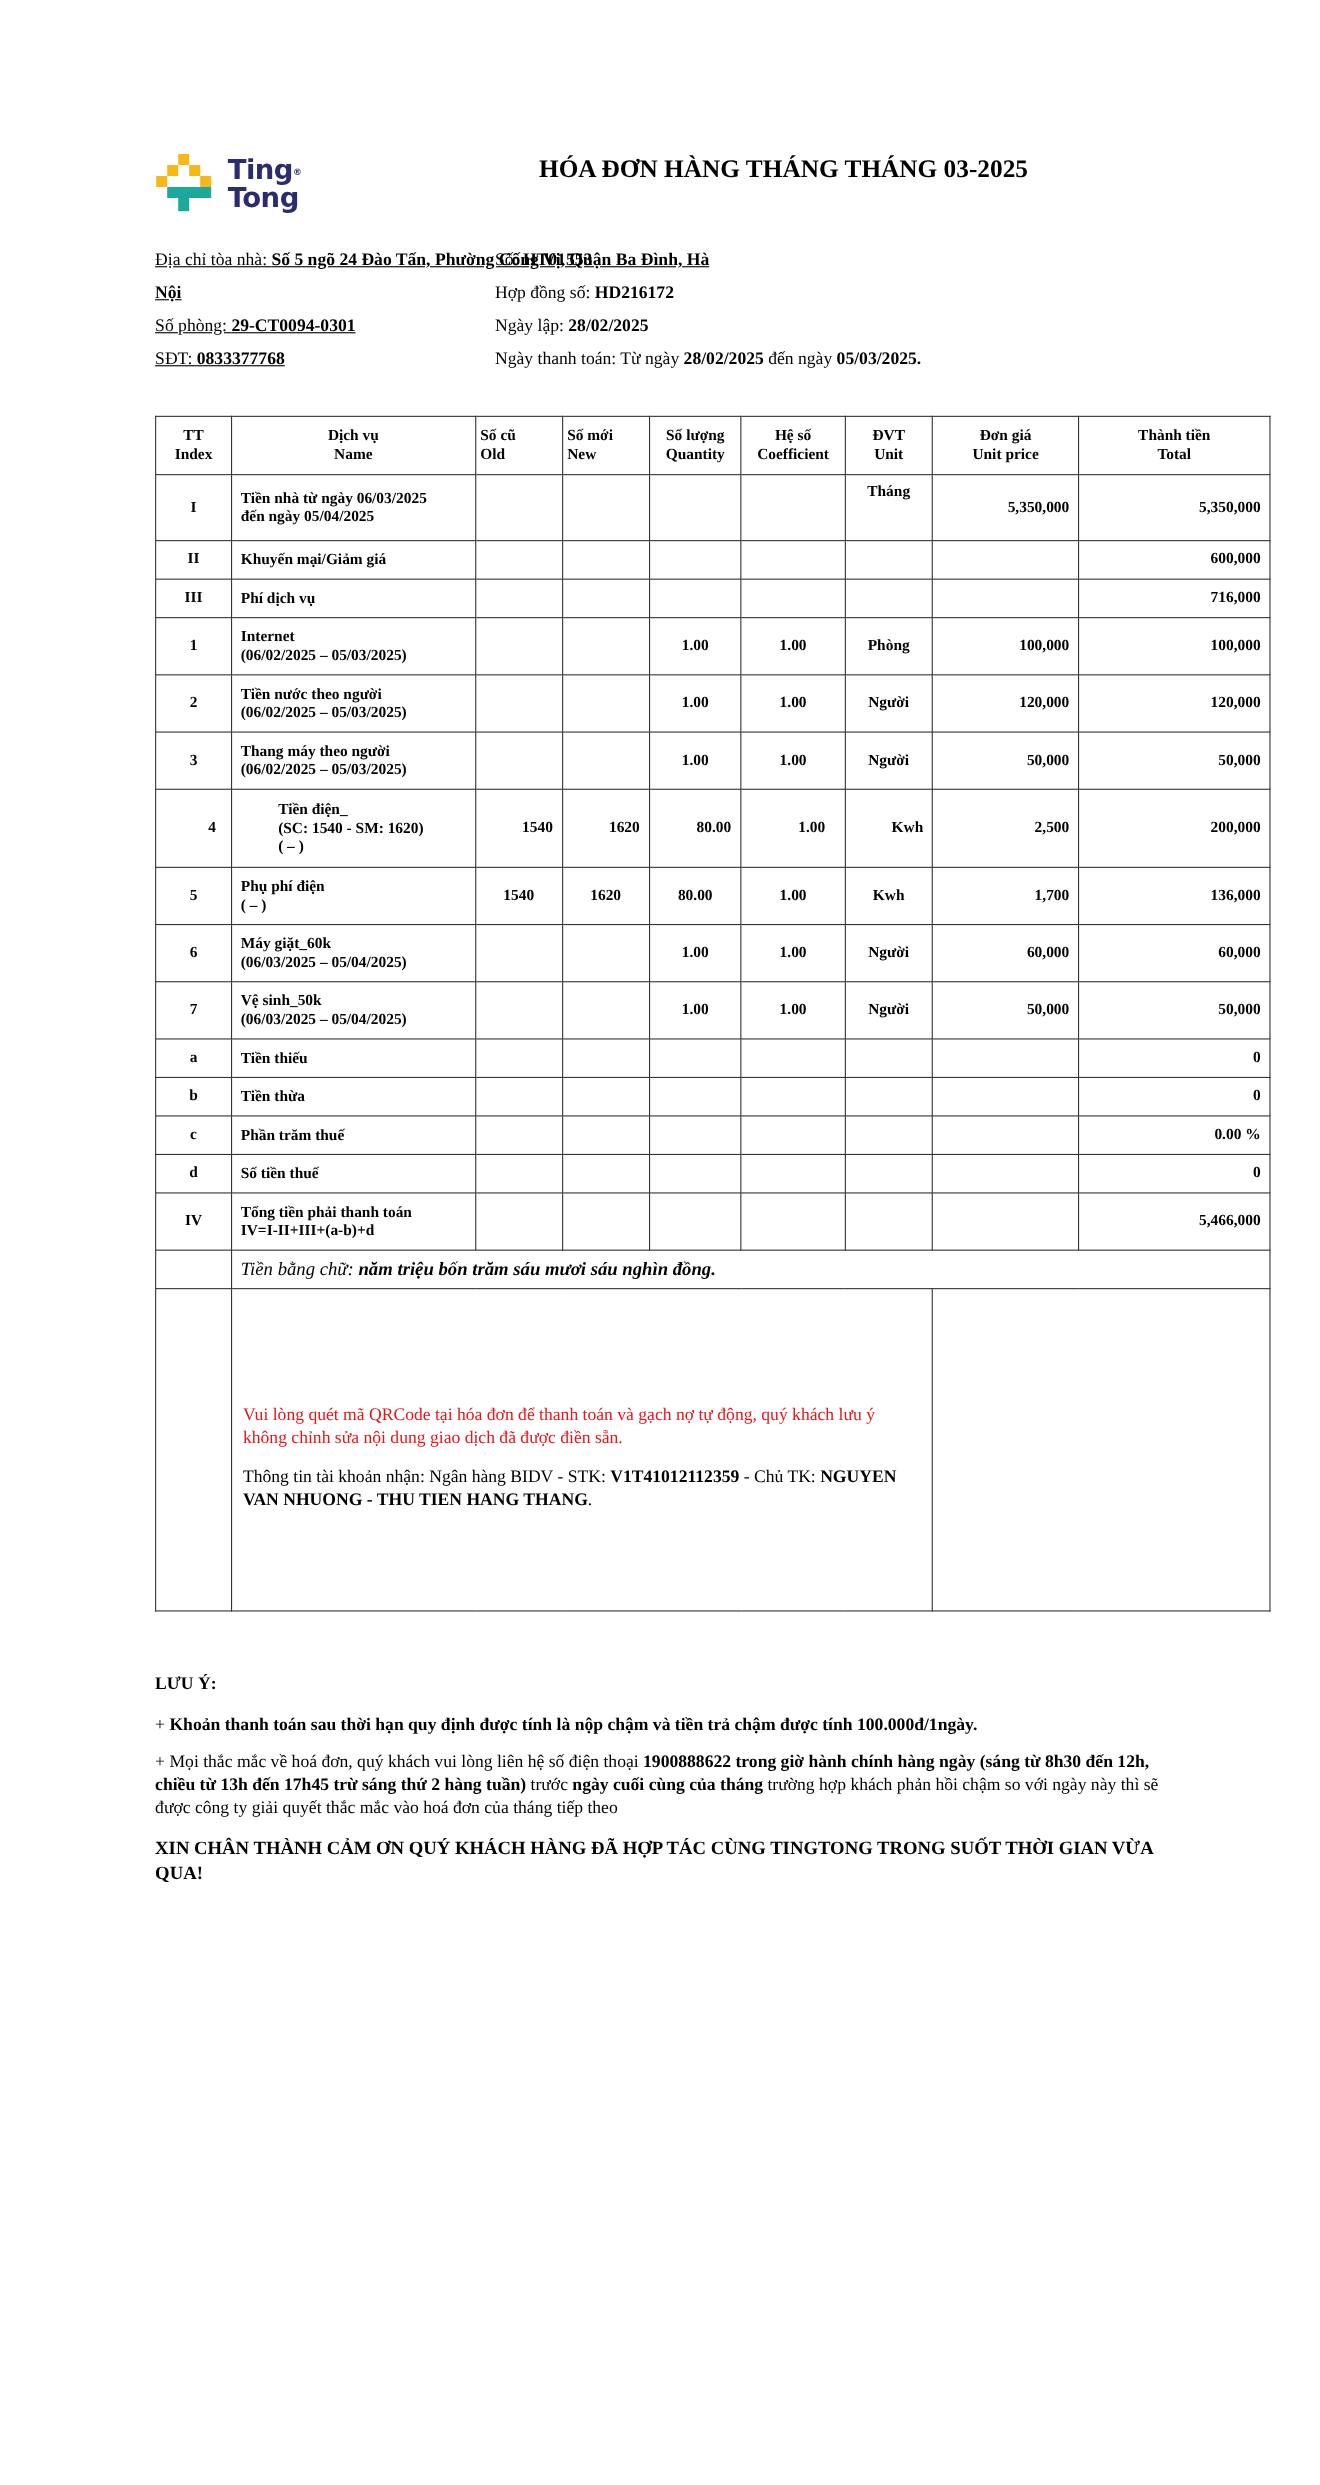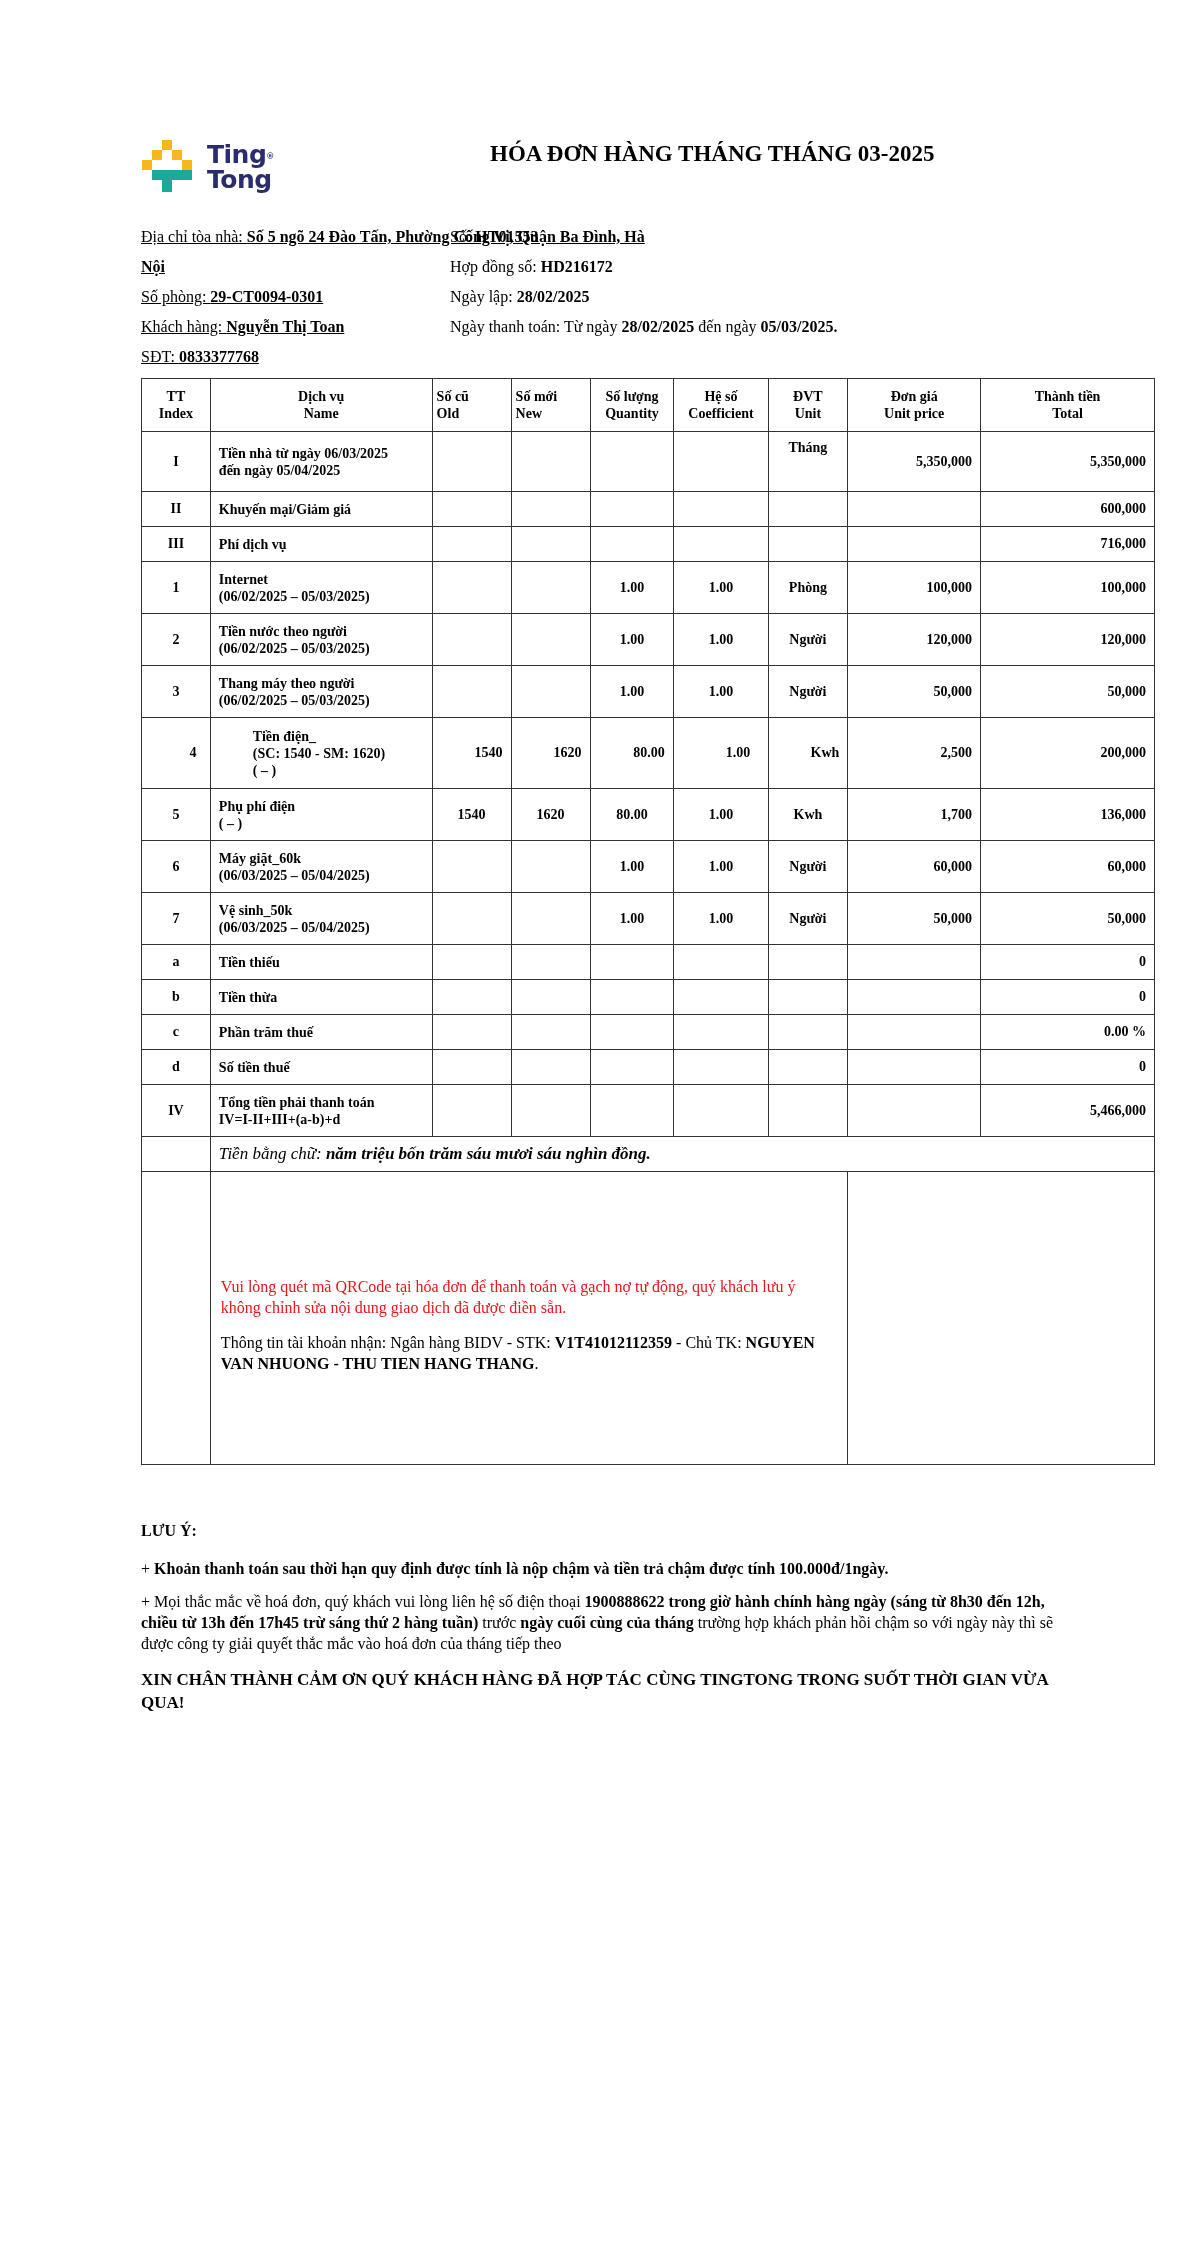--- a/index.html
+++ b/index.html
@@ -65,21 +65,20 @@
       <div><span>Ting</span><span class="logo-reg">®</span></div>
       <div>Tong</div>
     </div>
   </div>
 
   <div class="title">HÓA ĐƠN HÀNG THÁNG THÁNG 03-2025</div>
 
   <div class="info-left">
     <div class="wrap"><span>Địa chỉ tòa nhà: </span><b>Số 5 ngõ 24 Đào Tấn, Phường Cống Vị, Quận Ba Đình, Hà Nội</b></div>
     <div><span>Số phòng: </span><b>29-CT0094-0301</b></div>
-    <div><span>Khách hàng: </span><b>Nguyễn Thị Toan</b></div>
     <div><span>SĐT: </span><b>0833377768</b></div>
   </div>
 
   <div class="info-right">
     <div><span>Số: </span><b>HT01553</b></div>
     <div><span>Hợp đồng số: </span><b>HD216172</b></div>
     <div><span>Ngày lập: </span><b>28/02/2025</b></div>
     <div><span>Ngày thanh toán: Từ ngày </span><b>28/02/2025</b><span> đến ngày </span><b>05/03/2025.</b></div>
   </div>
 

